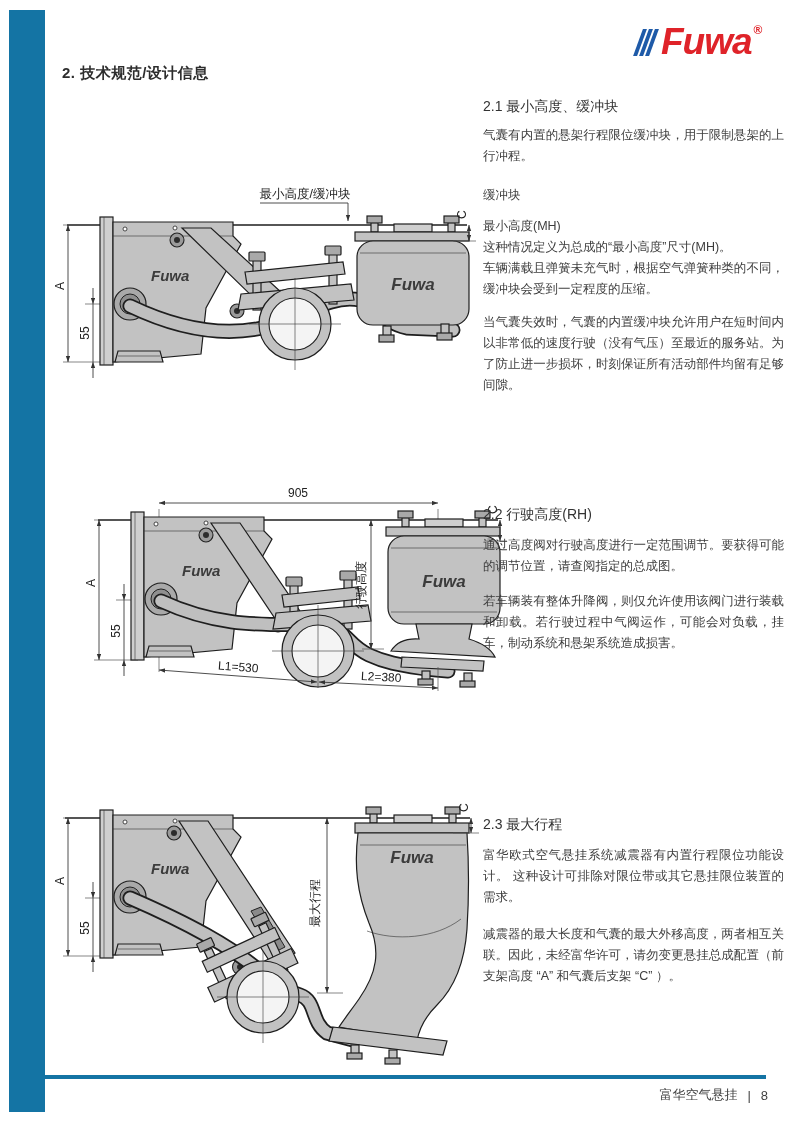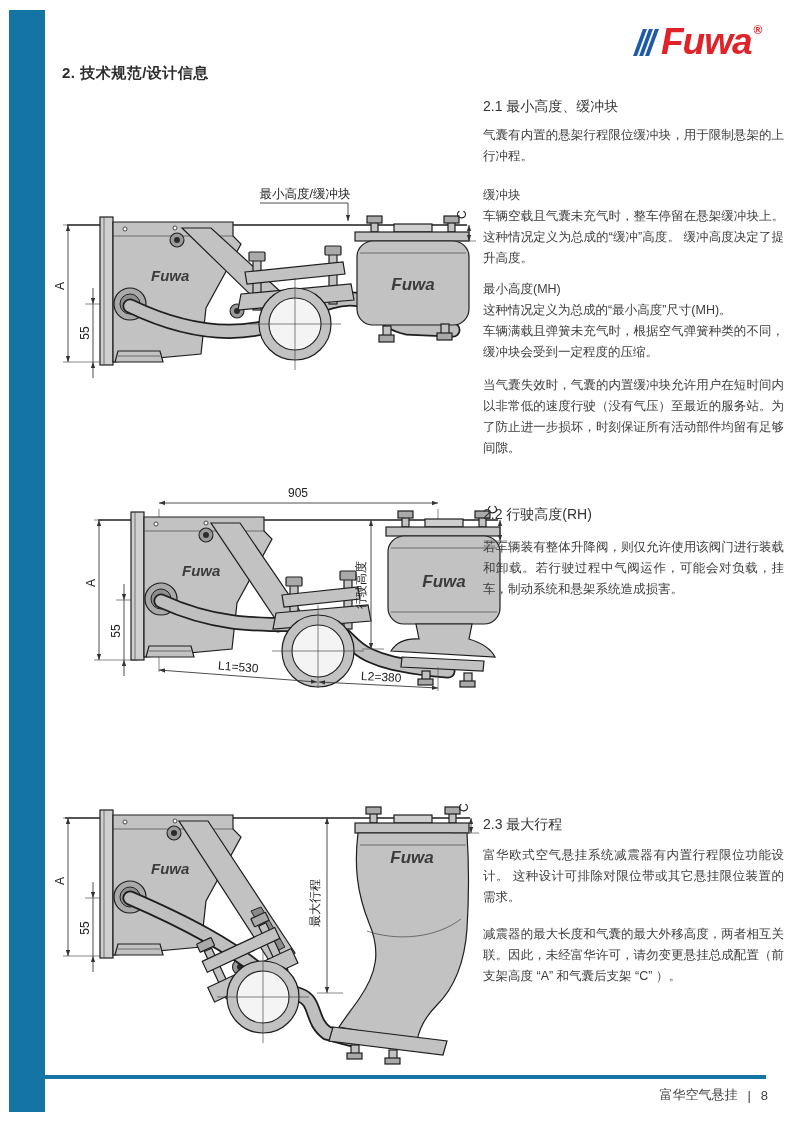--- a/index.html
+++ b/index.html
@@ -326,29 +326,29 @@
         <line class="dim" x1="416" y1="37" x2="416" y2="52" marker-start="url(#ar3)" marker-end="url(#ar3)"></line>
         <text class="dt" transform="translate(413,31) rotate(-90)">C</text>
       </g>
     </svg>
   </div>
 
   <div class="sec" style="top:97px;">
     <h3>2.1 最小高度、缓冲块</h3>
     <p class="mt10">气囊有内置的悬架行程限位缓冲块，用于限制悬架的上行冲程。</p>
     <div class="sub mt18">缓冲块</div>
-    <p>车辆空载且气囊未充气时，整车停留在悬架缓冲块上。 这种情况定义为总成的“缓冲”高度。 缓冲高度决定了提升高度。</p>
     <div class="sub mt10">最小高度(MH)</div>
     <p>这种情况定义为总成的“最小高度”尺寸(MH)。</p>
     <p>车辆满载且弹簧未充气时，根据空气弹簧种类的不同，缓冲块会受到一定程度的压缩。</p>
     <p class="mt12">当气囊失效时，气囊的内置缓冲块允许用户在短时间内以非常低的速度行驶（没有气压）至最近的服务站。为了防止进一步损坏，时刻保证所有活动部件均留有足够间隙。</p>
   </div>
 
   <div class="sec" style="top:505px;">
     <h3>2.2 行驶高度(RH)</h3>
+    <p class="mt12">通过高度阀对行驶高度进行一定范围调节。要获得可能的调节位置，请查阅指定的总成图。</p>
     <p class="mt14">若车辆装有整体升降阀，则仅允许使用该阀门进行装载和卸载。若行驶过程中气阀运作，可能会对负载，挂车，制动系统和悬架系统造成损害。</p>
   </div>
 
   <div class="sec" style="top:815px;">
     <h3>2.3 最大行程</h3>
     <p class="mt12">富华欧式空气悬挂系统减震器有内置行程限位功能设计。 这种设计可排除对限位带或其它悬挂限位装置的需求。</p>
     <p class="mt16">减震器的最大长度和气囊的最大外移高度，两者相互关联。因此，未经富华许可，请勿变更悬挂总成配置（前支架高度 “A” 和气囊后支架 “C” ）。</p>
   </div>
 
   <div class="footer-line"></div>

